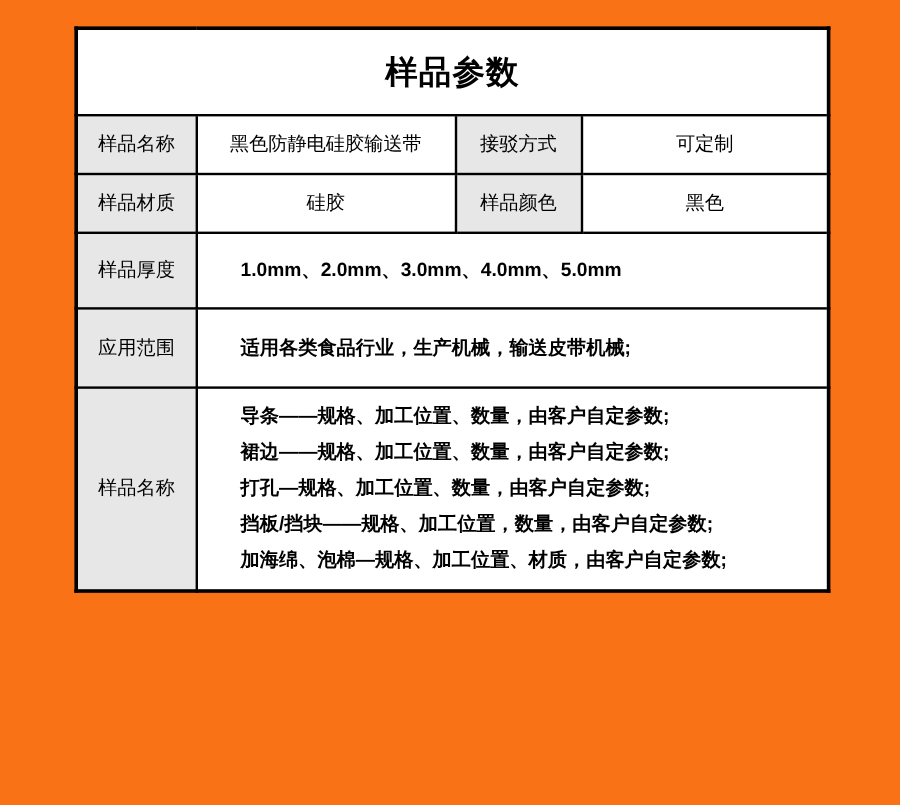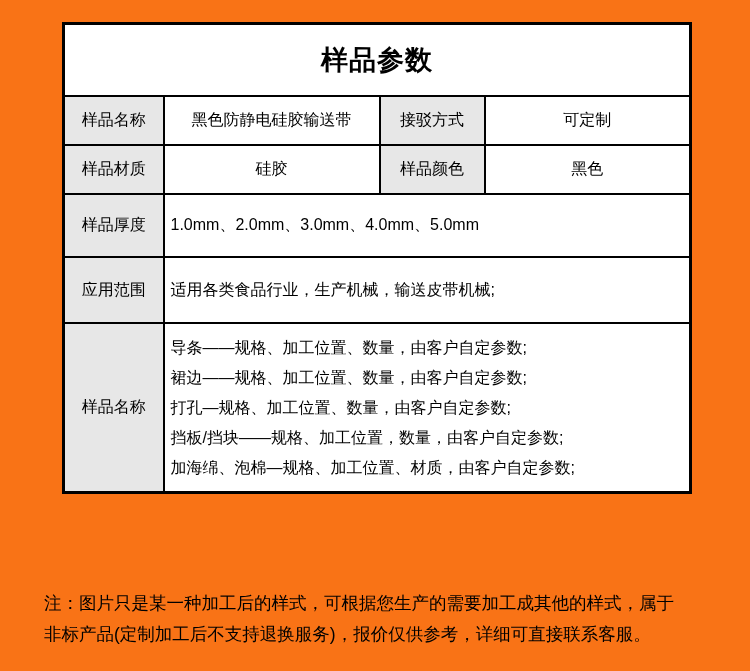--- a/index.html
+++ b/index.html
@@ -51,21 +51,22 @@
     text-align: center;
     vertical-align: middle;
     font-size: 16px;
     padding: 0 6px;
   }
   td.value-cell-left {
     background: #ffffff;
     text-align: left;
     vertical-align: middle;
     font-size: 16px;
-    padding: 0 10px 0 6px;
+    padding: 0 10px 0 36px;
+    font-weight: bold;
   }
   tr.row-short  td { height: 47px; }
   tr.row-mid    td { height: 61px; }
   tr.row-mid2   td { height: 64px; }
   tr.row-tall   td { height: 167px; }
   tr.row-last   td { height: 60px; }
   .multi-line div {
     line-height: 30px;
     white-space: nowrap;
   }
@@ -130,18 +131,14 @@
           <div>打孔—规格、加工位置、数量，由客户自定参数;</div>
           <div>挡板/挡块——规格、加工位置，数量，由客户自定参数;</div>
           <div>加海绵、泡棉—规格、加工位置、材质，由客户自定参数;</div>
         </div>
       </td>
     </tr>
 
   </tbody>
     </table>
 
-  <div class="footer-note">
-    <div>注：图片只是某一种加工后的样式，可根据您生产的需要加工成其他的样式，属于</div>
-    <div>非标产品(定制加工后不支持退换服务)，报价仅供参考，详细可直接联系客服。</div>
-  </div>
 
 </div>
 
 </body></html>

